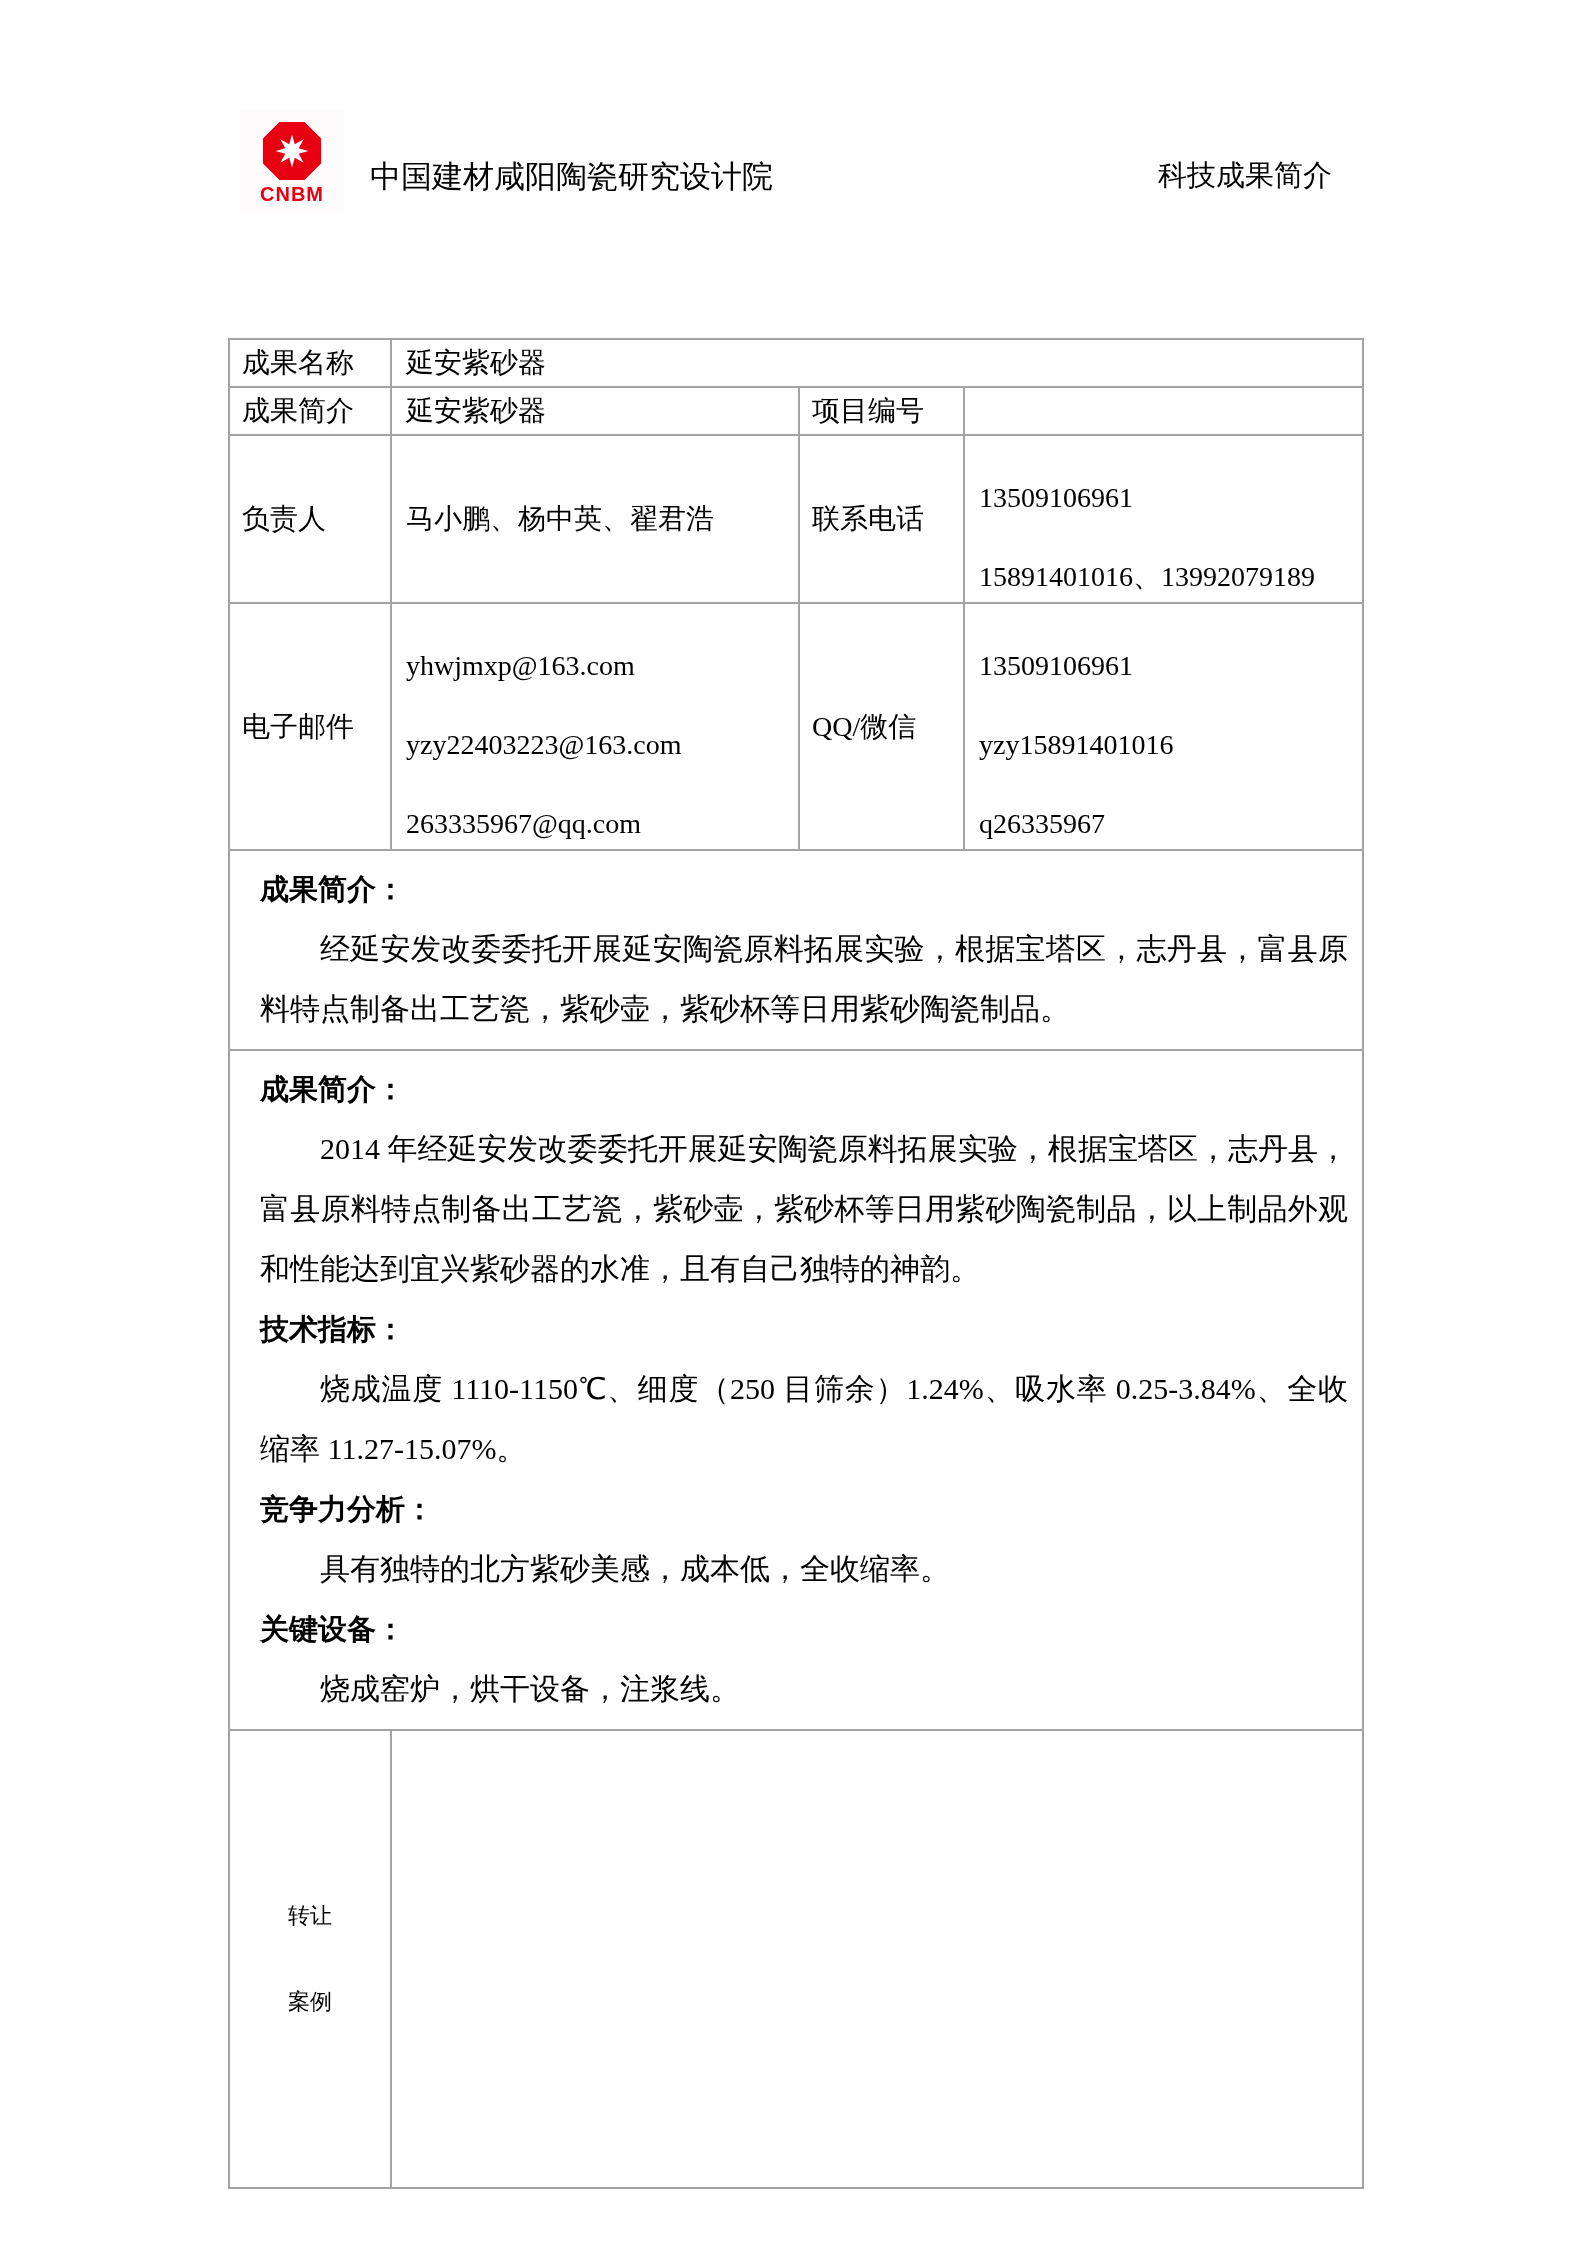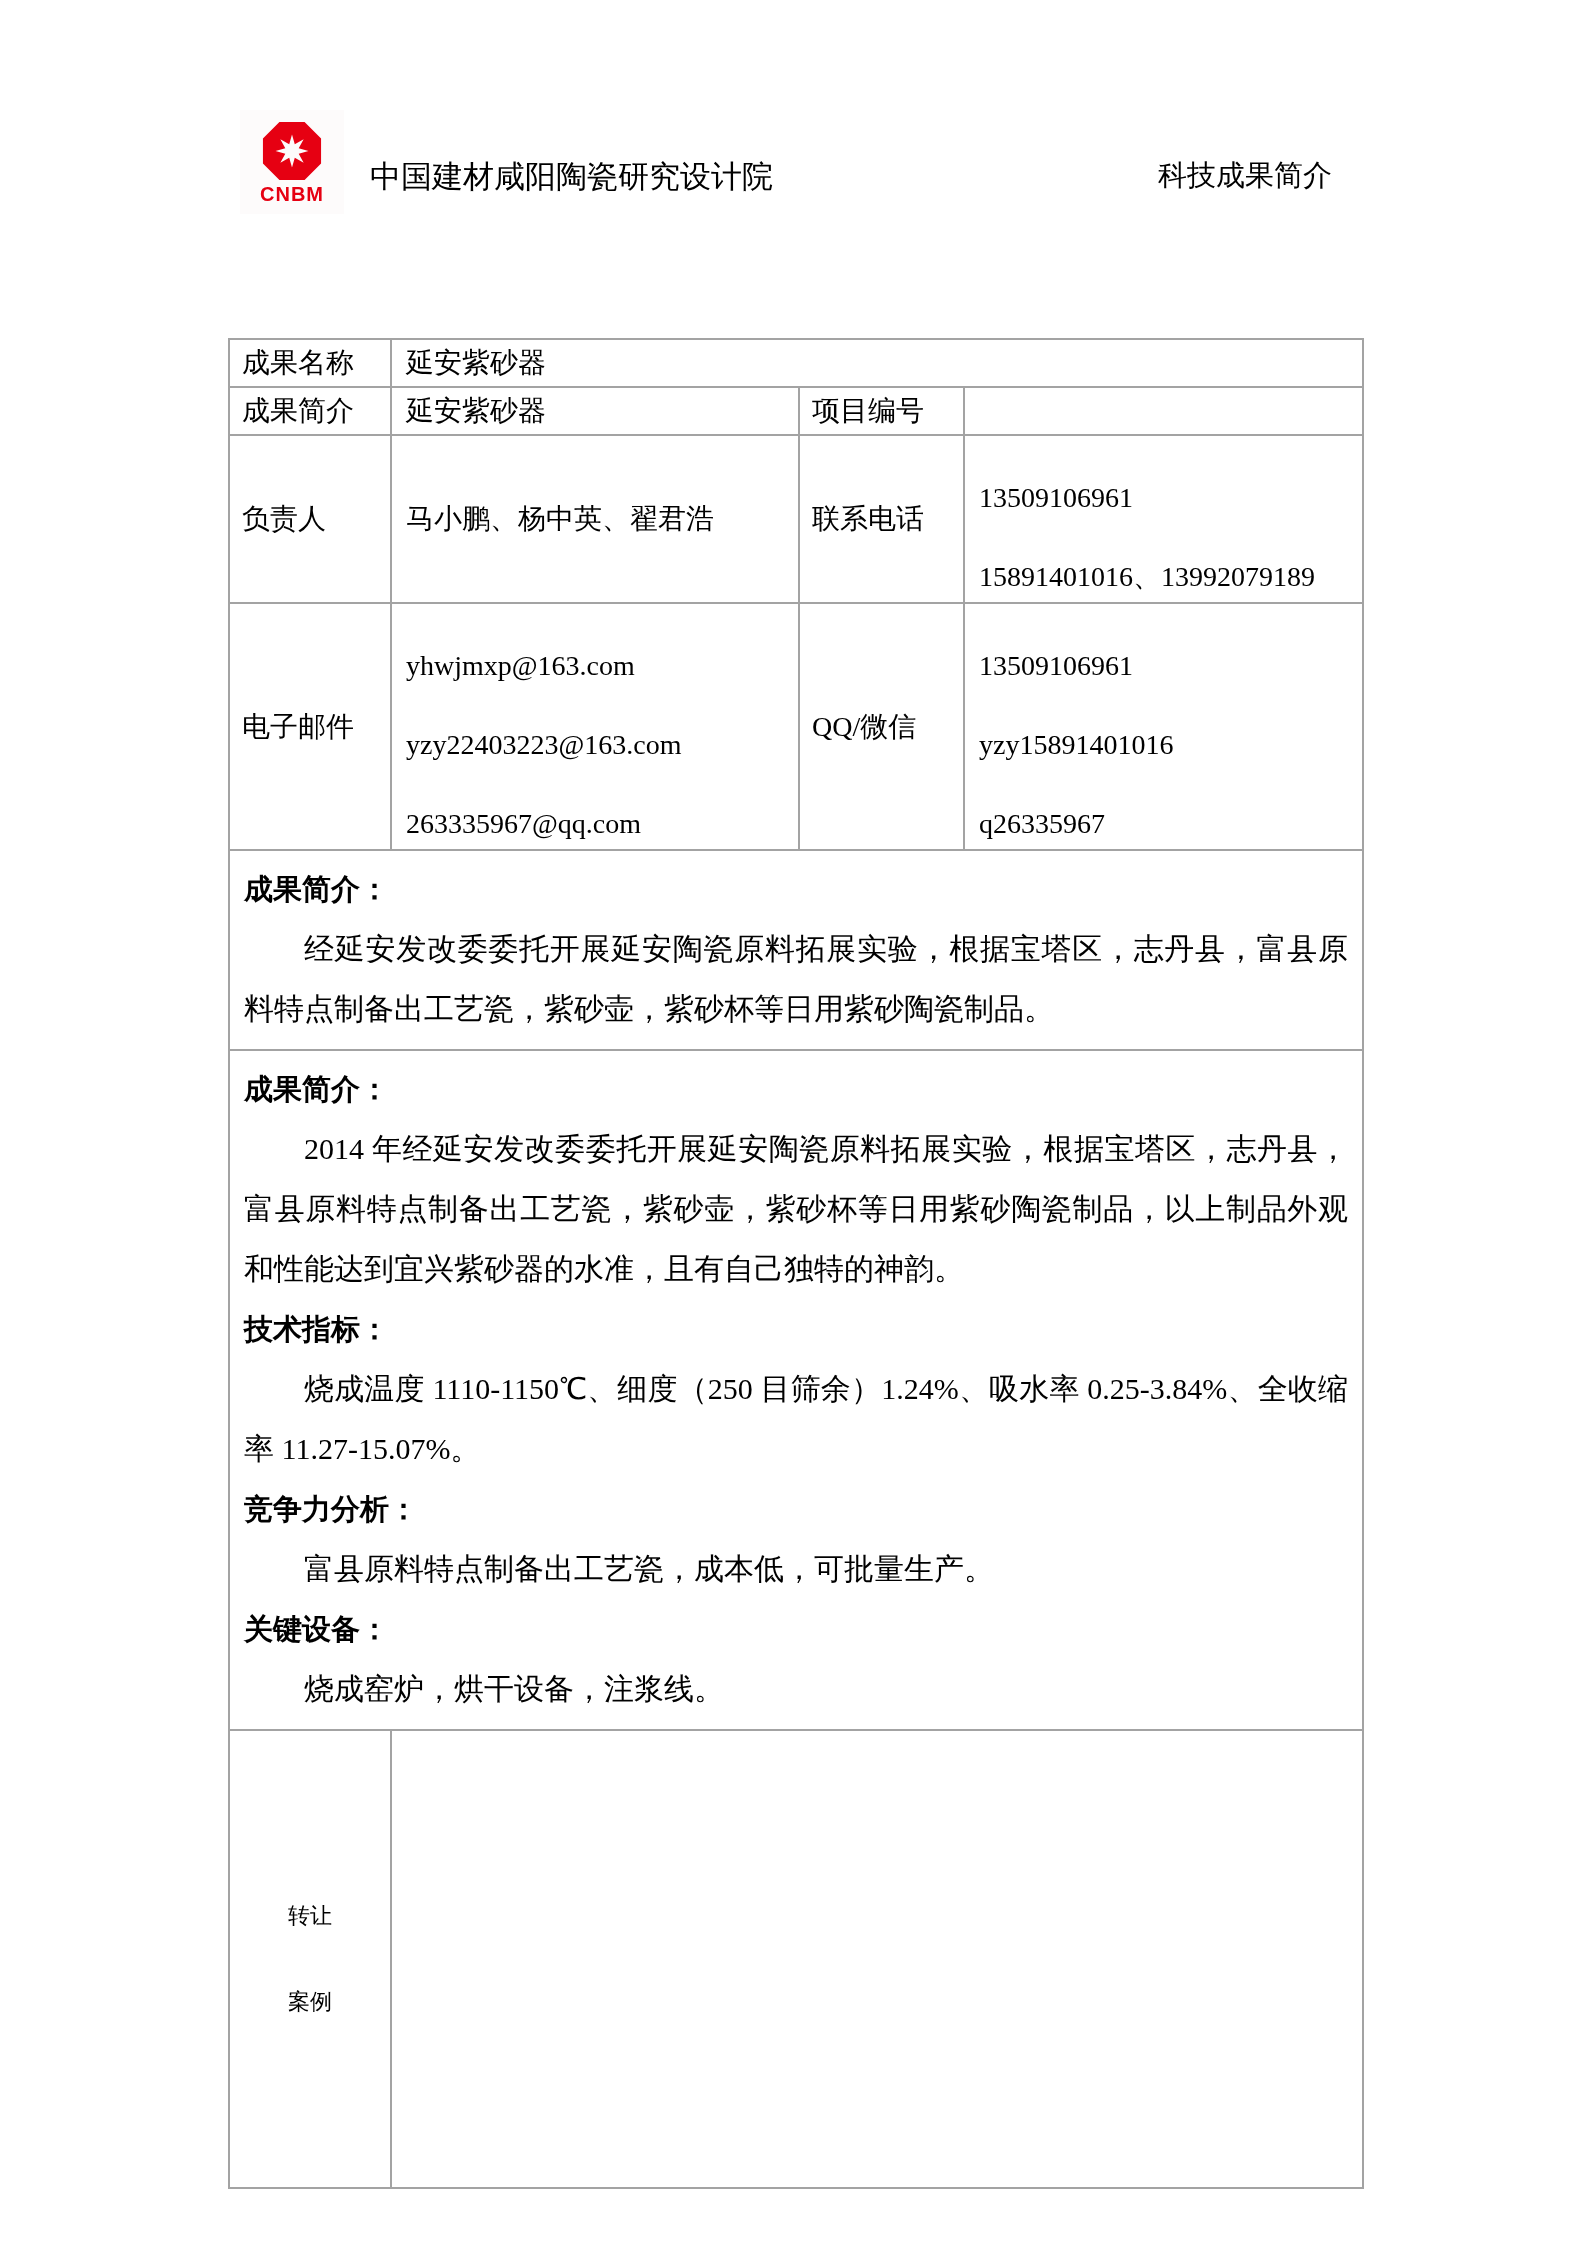--- a/index.html
+++ b/index.html
@@ -67,21 +67,21 @@
   td.lbl { padding:4px 6px 4px 12px; font-size:29px; }
   td.val { padding:4px 6px 4px 14px; }
   tr.r-small td { height:43px; }
   tr.r-mid td   { height:84px; }
   tr.r-tall td  { height:127px; }
   .vline { line-height:42px; white-space:nowrap;margin-top:37px; }
 
   
   td.section-cell {
     vertical-align:top;
-    padding:8px 14px 10px 14px;
+    padding:8px 14px 10px 30px;
   }
   .sec-heading {
     font-family:"Liberation Sans", sans-serif;
     font-weight:700; font-size:29px; line-height:60px;
   }
   .sec-body {
     font-size:30px; line-height:60px;
     text-indent:2em; text-align:justify;
   }
 
@@ -166,21 +166,21 @@
       </td>
     </tr>
 
     <tr>
       <td class="section-cell" colspan="4">
         <div class="sec-heading">成果简介：</div>
         <div class="sec-body">2014 年经延安发改委委托开展延安陶瓷原料拓展实验，根据宝塔区，志丹县，富县原料特点制备出工艺瓷，紫砂壶，紫砂杯等日用紫砂陶瓷制品，以上制品外观和性能达到宜兴紫砂器的水准，且有自己独特的神韵。</div>
         <div class="sec-heading">技术指标：</div>
         <div class="sec-body">烧成温度 1110-1150℃、细度（250 目筛余）1.24%、吸水率 0.25-3.84%、全收缩率 11.27-15.07%。</div>
         <div class="sec-heading">竞争力分析：</div>
-        <div class="sec-body">富县原料特点制备出工艺瓷，成本低，可批量生产。</div>
+        <div class="sec-body">具有独特的北方紫砂美感，成本低，全收缩率。</div>
         <div class="sec-heading">关键设备：</div>
         <div class="sec-body">烧成窑炉，烘干设备，注浆线。</div>
       </td>
     </tr>
 
     <tr class="r-transfer">
       <td class="transfer-lbl">
         <div class="transfer-line">转让</div>
         <div class="transfer-gap"></div>
         <div class="transfer-line">案例</div>

